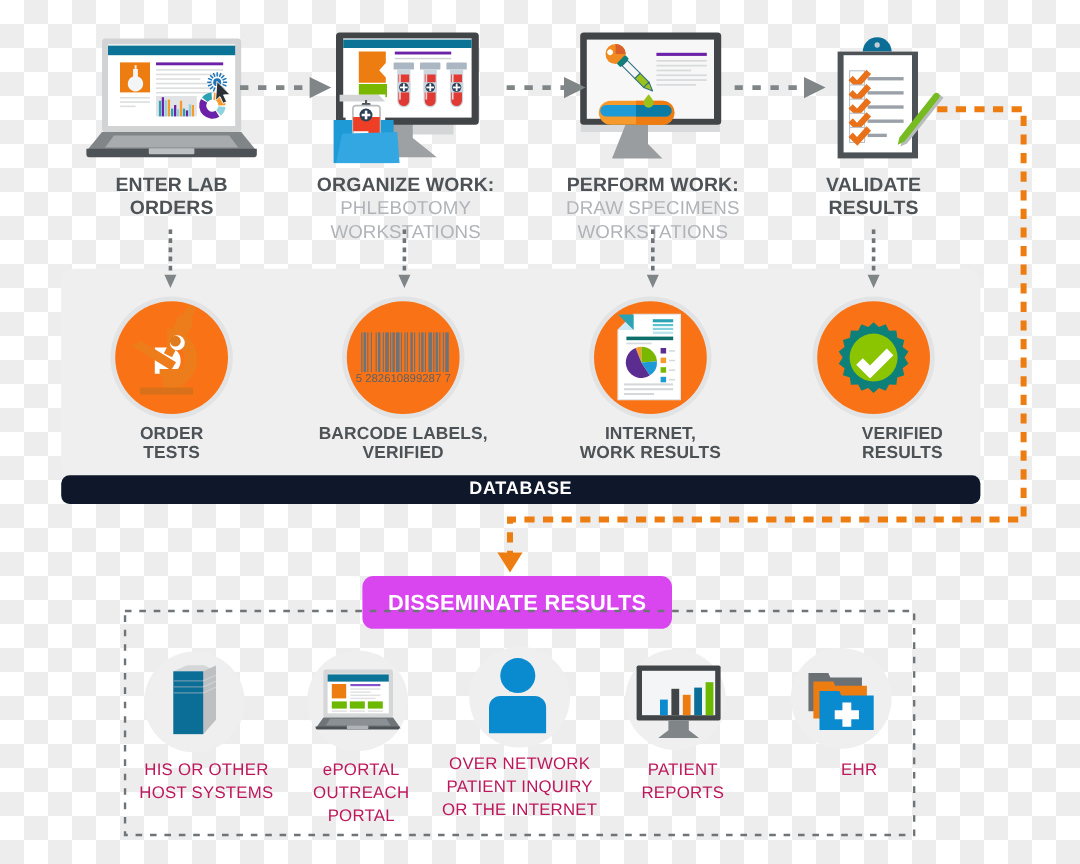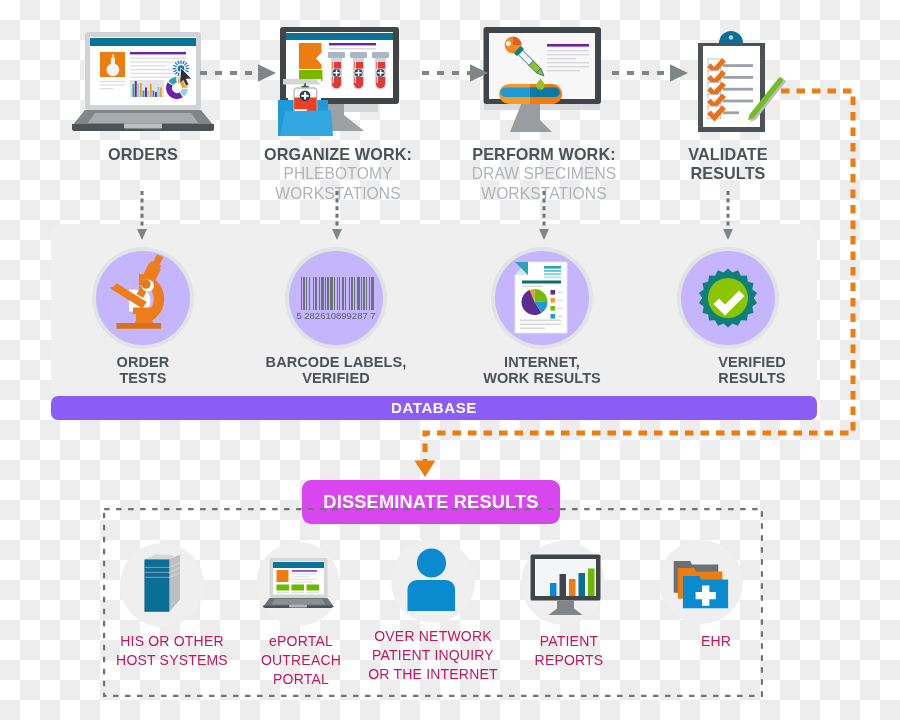--- a/index.html
+++ b/index.html
@@ -17,24 +17,24 @@
 
   
   .step-label{position:absolute;text-align:center;}
   .step-title{font-size:16.2px;font-weight:bold;color:#4d5256;letter-spacing:.1px;line-height:19.4px;}
   .step-sub{font-size:15.6px;color:#b0b4b8;line-height:19.4px;letter-spacing:.1px;}
 
   
   #db-panel{position:absolute;left:51px;top:224px;width:766px;height:176px;
     background:#efefef;border-radius:12px;z-index:0;}
   #db-bar{position:absolute;left:51px;top:396px;width:766px;height:24px;
-    background:#8b5cf6;border-radius:7px;color:#fff;font-size:15px;font-weight:bold;
+    background:#0f172a;border-radius:7px;color:#fff;font-size:15px;font-weight:bold;
     letter-spacing:.6px;text-align:center;line-height:24px;}
   .db-circle{position:absolute;width:94px;height:94px;border-radius:50%;
-    background:#c4b5fd;box-shadow:0 0 0 4px #e2e3e4;}
+    background:#f97316;box-shadow:0 0 0 4px #e2e3e4;}
   .db-label{position:absolute;text-align:center;font-size:14.5px;font-weight:bold;
     color:#4d5256;line-height:16.4px;letter-spacing:.1px;}
 
   
   #banner{position:absolute;left:302px;top:480px;width:258px;height:44px;
     background:#d946ef;border-radius:9px;color:#fff;font-size:18.2px;font-weight:bold;
     text-align:center;line-height:44px;letter-spacing:.2px;}
 
   
   #out-box{position:absolute;left:103px;top:508px;width:660px;height:189px;}
@@ -275,20 +275,21 @@
       </g>
 
     <g transform="rotate(38.5 94 56)">
       <path d="M94 56h5.4v48.8l-2.7 5.4-2.7-5.4z" fill="#b9bcbf"></path>
       <path d="M91.3 58.7a2.7 2.7 0 0 1 5.4 0v46.1l-2.7 5.6-2.7-5.6z" fill="#76bc21"></path>
     </g>
   </svg>
 </div>
 
 <div class="step-label" style="left:53px;top:145px;width:180px;">
+  <div class="step-title">ENTER LAB</div>
   <div class="step-title">ORDERS</div>
 </div>
 <div class="step-label" style="left:248px;top:145px;width:180px;">
   <div class="step-title">ORGANIZE WORK:</div>
   <div class="step-sub">PHLEBOTOMY</div>
   <div class="step-sub">WORKSTATIONS</div>
 </div>
 <div class="step-label" style="left:454px;top:145px;width:180px;">
   <div class="step-title">PERFORM WORK:</div>
   <div class="step-sub">DRAW SPECIMENS</div>

